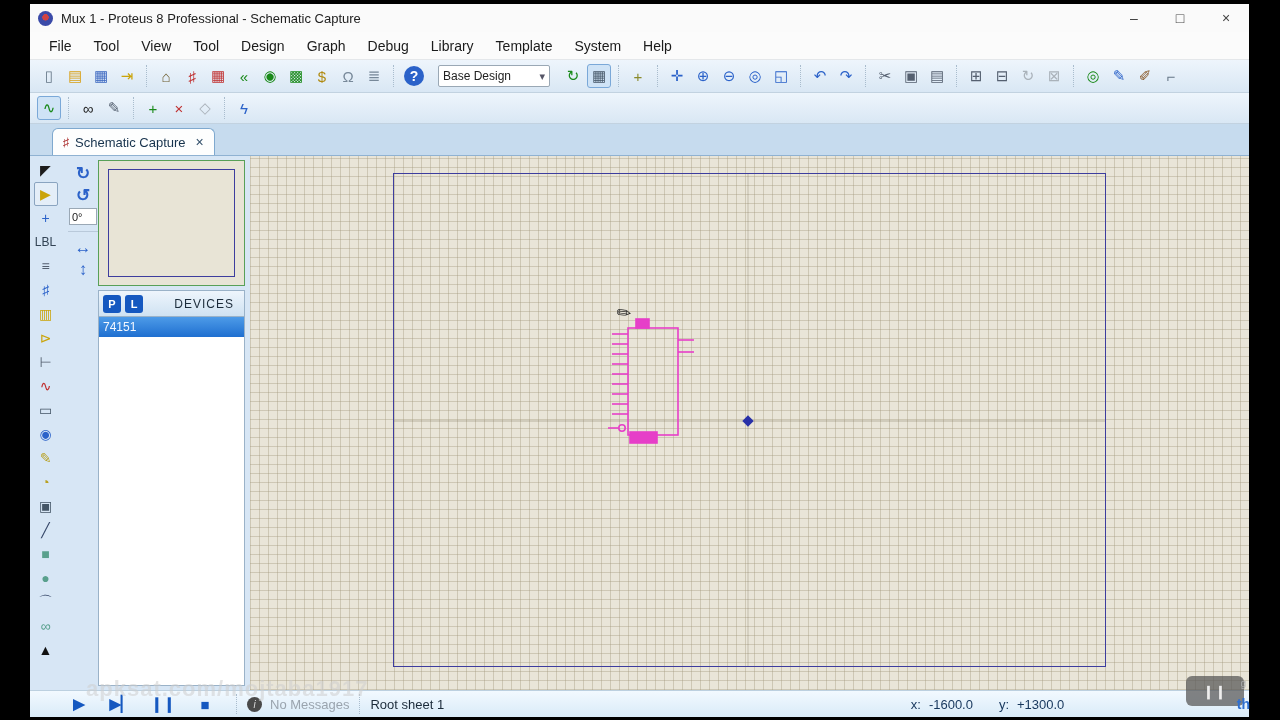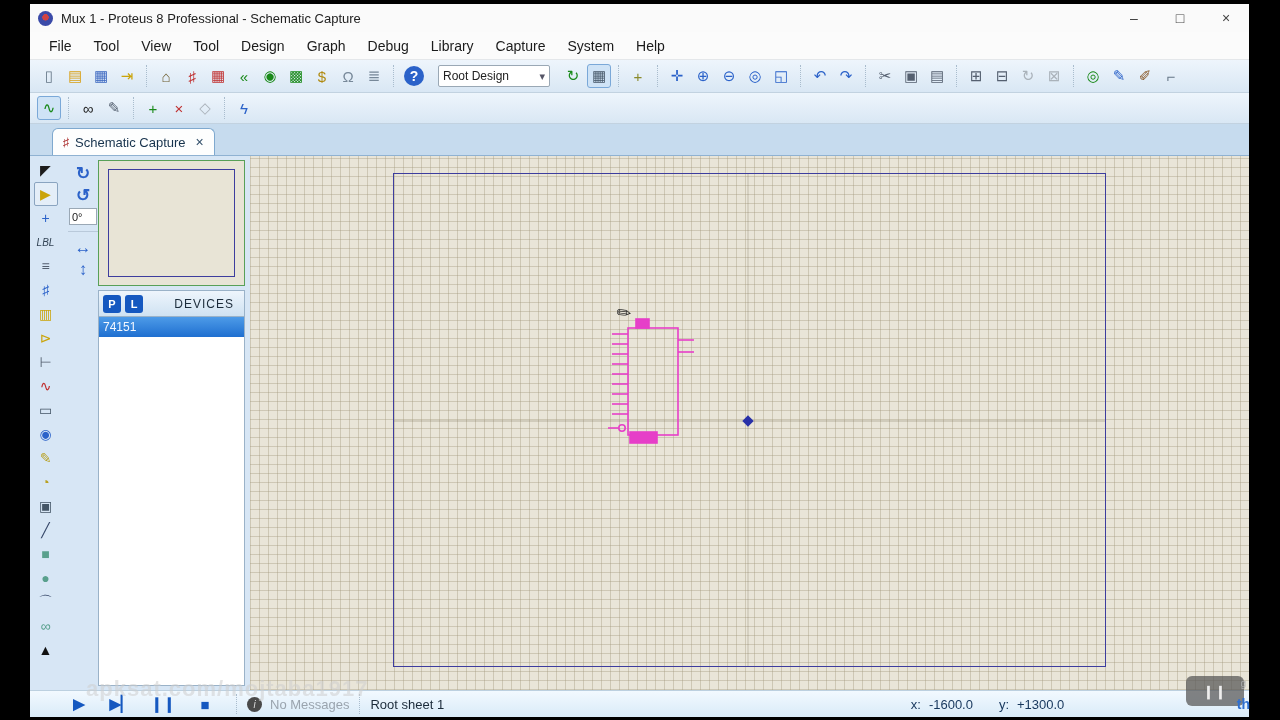--- a/index.html
+++ b/index.html
@@ -138,21 +138,21 @@
 
     <div class="menubar">
         <span class="menu-item">File</span>
         <span class="menu-item">Tool</span>
         <span class="menu-item">View</span>
         <span class="menu-item">Tool</span>
         <span class="menu-item">Design</span>
         <span class="menu-item">Graph</span>
         <span class="menu-item">Debug</span>
         <span class="menu-item">Library</span>
-        <span class="menu-item">Capture</span>
+        <span class="menu-item">Template</span>
         <span class="menu-item">System</span>
         <span class="menu-item">Help</span>
       </div>
 
     <div class="toolbar toolbar1">
       <div class="icon-strip">
           <span class="ic" style="color: rgb(102, 119, 136);">▯</span>
           <span class="ic" style="color: rgb(216, 160, 24);">▤</span>
           <span class="ic" style="color: rgb(58, 102, 192);">▦</span>
           <span class="ic" style="color: rgb(202, 164, 10);">⇥</span>
@@ -163,21 +163,21 @@
           <span class="ic" style="color: rgb(26, 138, 26);">«</span>
           <span class="ic" style="color: rgb(26, 138, 26);">◉</span>
           <span class="ic" style="color: rgb(26, 138, 26);">▩</span>
           <span class="ic" style="color: rgb(176, 138, 16);">$</span>
           <span class="ic" style="color: rgb(119, 136, 153);">Ω</span>
           <span class="ic" style="color: rgb(119, 136, 153);">≣</span>
           <span class="tsep"></span>
           <span class="ic help-ic" style="color: rgb(255, 255, 255);">?</span>
         </div>
       <div class="combo">
-        <span>Root Design</span>
+        <span>Base Design</span>
         <span class="chev">▾</span>
       </div>
       <div class="icon-strip">
           <span class="ic" style="color: rgb(26, 138, 26);">↻</span>
           <span class="ic sel" style="color: rgb(68, 85, 102);">▦</span>
           <span class="tsep"></span>
           <span class="ic" style="color: rgb(138, 138, 42);">+</span>
           <span class="tsep"></span>
           <span class="ic" style="color: rgb(43, 98, 201);">✛</span>
           <span class="ic" style="color: rgb(43, 98, 201);">⊕</span>
@@ -226,21 +226,21 @@
         <span class="tab-close">×</span>
       </div>
     </div>
 
     <div class="workspace">
       <div class="sidebar">
         <div class="tools-col">
             <span class="tool-ic" style="color: rgb(27, 27, 27);">◤</span>
             <span class="tool-ic sel" style="color: rgb(202, 164, 10);">▶</span>
             <span class="tool-ic" style="color: rgb(43, 98, 201);">+</span>
-            <span class="tool-ic" style="color: rgb(51, 68, 85); font-size: 10px; font-style: italic;">LBL</span>
+            <span class="tool-ic" style="color: rgb(51, 68, 85); font-size: 12px;">LBL</span>
             <span class="tool-ic" style="color: rgb(85, 96, 112);">≡</span>
             <span class="tool-ic" style="color: rgb(43, 98, 201);">♯</span>
             <span class="tool-ic" style="color: rgb(202, 164, 10);">▥</span>
             <span class="tool-ic" style="color: rgb(202, 164, 10);">⊳</span>
             <span class="tool-ic" style="color: rgb(85, 96, 112);">⊢</span>
             <span class="tool-ic" style="color: rgb(192, 48, 48);">∿</span>
             <span class="tool-ic" style="color: rgb(68, 85, 102);">▭</span>
             <span class="tool-ic" style="color: rgb(43, 98, 201);">◉</span>
             <span class="tool-ic" style="color: rgb(184, 160, 32);">✎</span>
             <span class="tool-ic" style="color: rgb(184, 160, 32);">◔</span>

